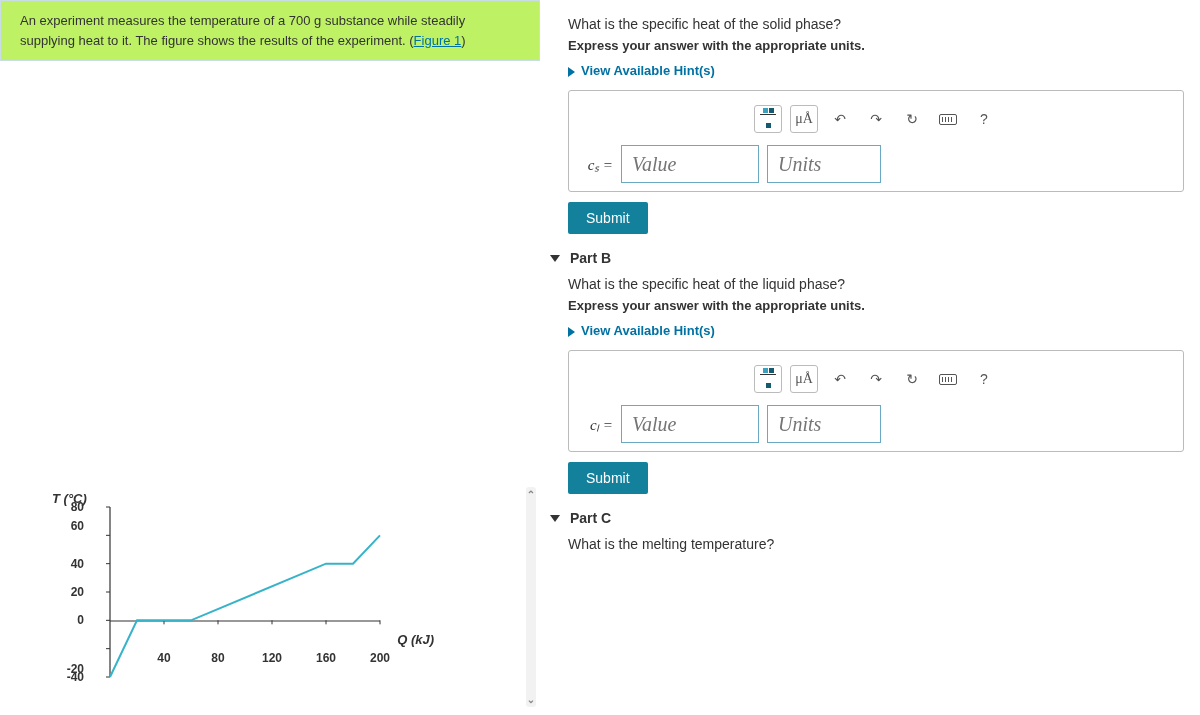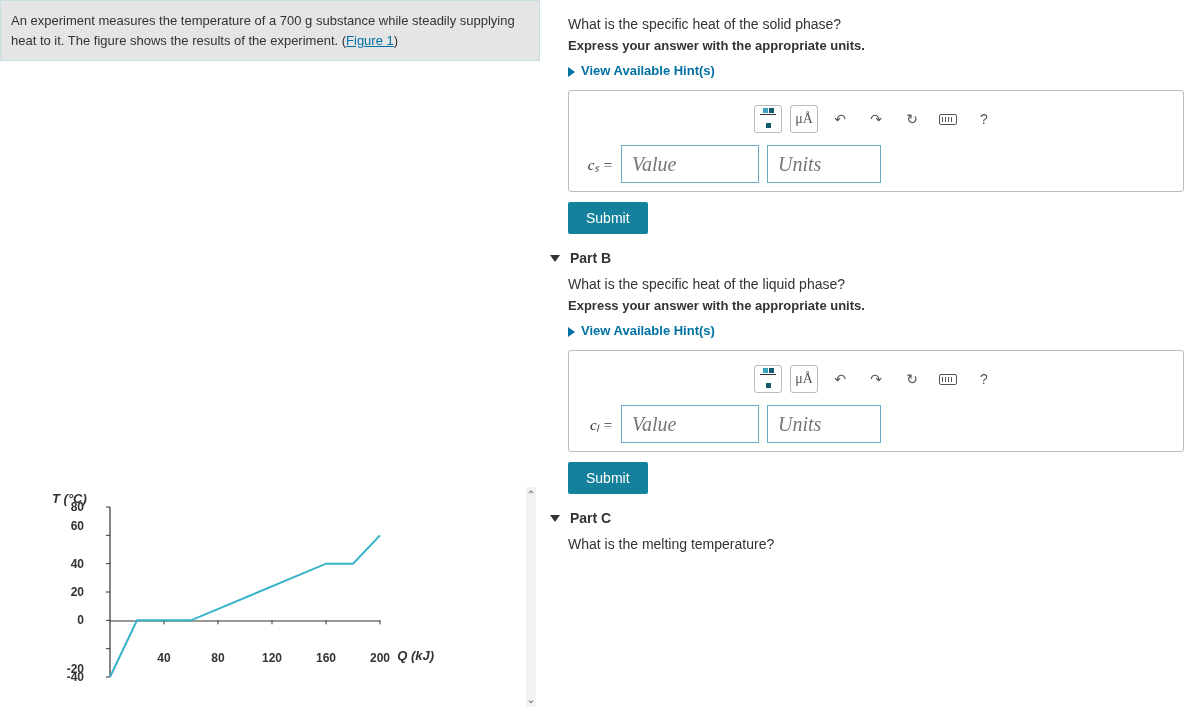--- a/index.html
+++ b/index.html
@@ -1,30 +1,30 @@
 <!DOCTYPE html>
 <html><head>
 <meta charset="utf-8">
 <style>
 * { box-sizing: border-box; margin: 0; padding: 0; }
 body { font-family: Arial, Helvetica, sans-serif; font-size: 14px; color: #333; background: #fff; }
 .layout { display: flex; width: 1200px; height: 715px; }
 .left { width: 540px; display: flex; flex-direction: column; }
-.problem-intro { background: #e5e5e5; border: 1px solid #c8dee4; padding: 10px 10px; font-size: 13px; line-height: 1.5; color: #333; }
+.problem-intro { background: #bef264; border: 1px solid #c8dee4; padding: 10px 19px; font-size: 13px; line-height: 1.5; color: #333; }
 .problem-intro a { color: #0071a3; text-decoration: underline; }
 .figure-section { margin-top: auto; padding-bottom: 8px; }
 .figure-hdr { display: flex; align-items: center; justify-content: space-between; padding: 6px 0; border-bottom: 1px solid #ccc; }
 .figure-title { font-size: 15px; color: #333; }
 .pager { display: flex; align-items: center; gap: 6px; font-size: 13px; color: #333; }
 .pager-btn { width: 22px; height: 22px; border: 1px solid #ccc; border-radius: 50%; background: #fff; display: flex; align-items: center; justify-content: center; color: #888; cursor: pointer; }
 .figure-body { position: relative; padding: 20px 10px 0 90px; height: 230px; font-weight: bold; }
 .scroll-ind { position: absolute; right: 4px; top: 10px; bottom: 0; width: 10px; background: #f2f2f2; border-radius: 3px; display:flex; flex-direction:column; justify-content:space-between; align-items:center; color:#888; font-size:10px; padding:2px 0;}
 .graph { position: relative; width: 300px; height: 190px; }
 .ylabel { position: absolute; left: -38px; top: -6px; font-style: italic; font-size: 13px; }
-.xlabel { position: absolute; right: -44px; bottom: 24px; font-style: italic; font-size: 13px; }
+.xlabel { position: absolute; right: -44px; bottom: 40px; font-style: italic; font-size: 13px; }
 .ytick { position: absolute; left: -32px; font-size: 12px; color: #333; text-align: right; width: 26px; }
 .xtick { position: absolute; bottom: 22px; font-size: 12px; color: #333; transform: translateX(-50%); }
 svg.plot { position: absolute; left: 0; top: 0; }
 .right { flex: 1; padding: 8px 16px 0 28px; overflow: hidden; }
 .caret-row { display: flex; align-items: center; gap: 10px; margin: 16px 0 10px -18px; cursor:pointer;}
 .caret { width: 0; height: 0; border-left: 5px solid transparent; border-right: 5px solid transparent; border-top: 7px solid #333; }
 .caret-right { border-top: 5px solid transparent; border-bottom: 5px solid transparent; border-left: 7px solid #0071a3; width:0; height:0; display:inline-block; margin-right:6px; vertical-align:middle;}
 .part-label { font-weight: bold; font-size: 14px; }
 .q-text { font-size: 14px; margin: 8px 0 6px 0; }
 .q-sub { font-weight: bold; font-size: 13px; margin-bottom: 10px; }

